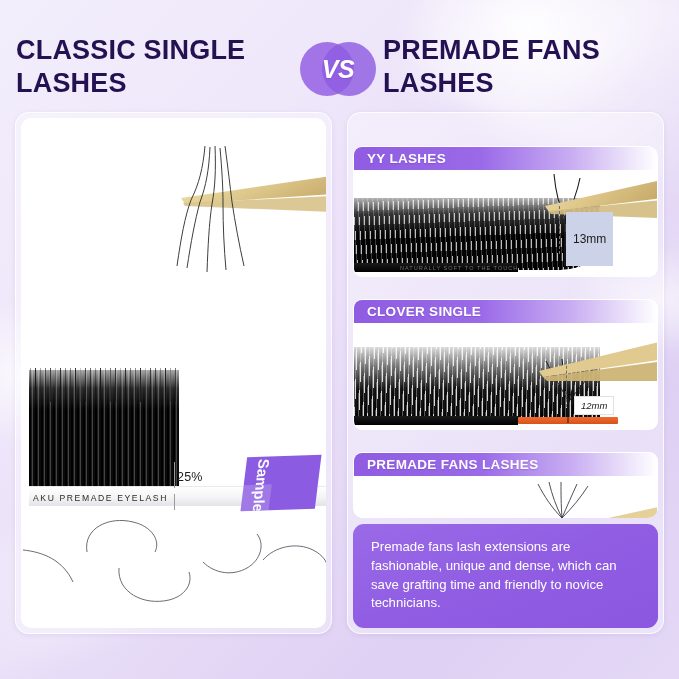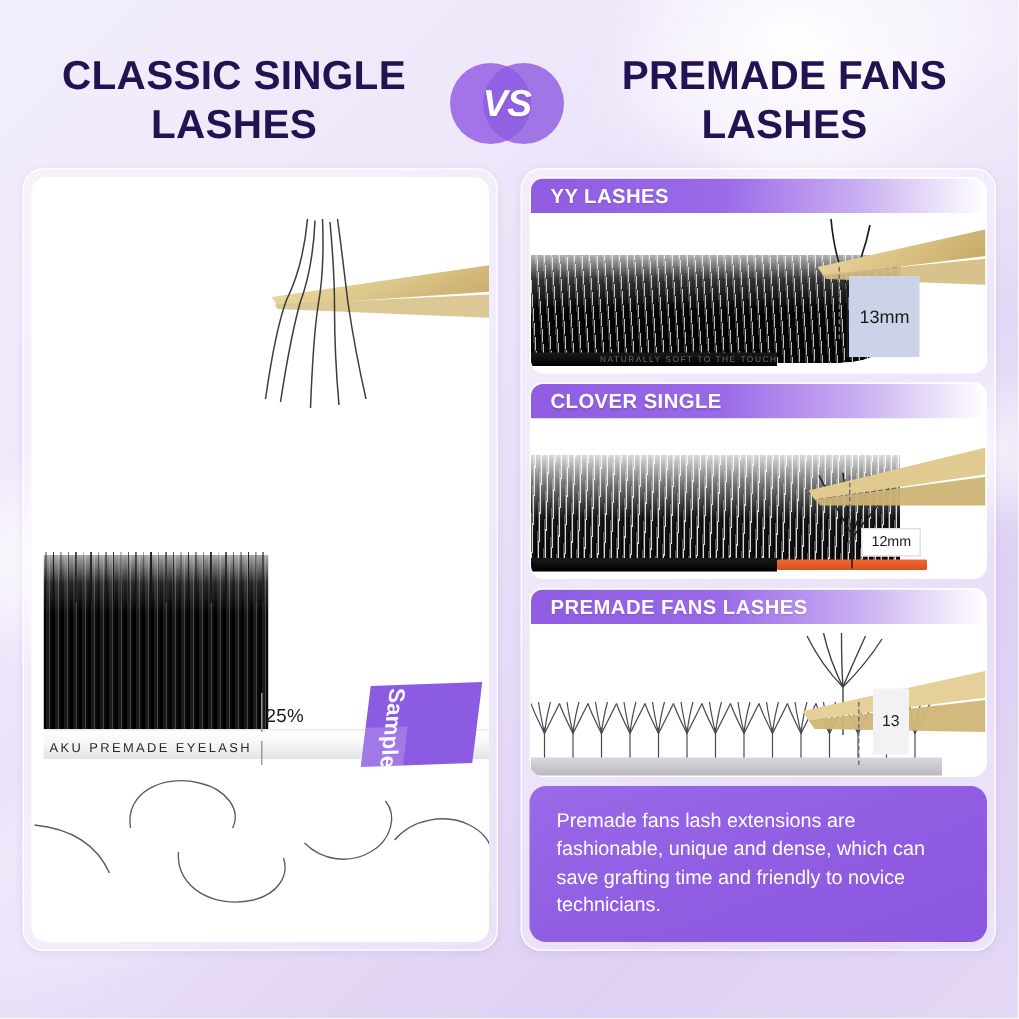--- a/index.html
+++ b/index.html
@@ -37,21 +37,21 @@
   
   .header {
     position: absolute;
     top: 0; left: 0; right: 0;
     height: 112px;
   }
   .title {
     position: absolute;
     top: 34px;
     width: 280px;
-    text-align: center;
+    text-align: left;
     color: #241152;
     font-size: 27px;
     font-weight: bold;
     line-height: 1.24;
     letter-spacing: .2px;
   }
   .title.left  { left: 16px; }
   .title.right { left: 383px; }
 
   .vs-badge {
@@ -238,21 +238,22 @@
   .sub {
     position: relative;
     background: #ffffff;
     border-radius: 9px;
     overflow: hidden;
     border: 1px solid rgba(255,255,255,0.9);
   }
   .col.right .media-area {
     display: flex;
     flex-direction: column;
-    gap: 6px;
+    gap: 22px;
+    margin-top: 28px;
   }
   .sub.s1 { flex: 0 0 131px; }
   .sub.s2 { flex: 0 0 131px; }
   .sub.s3 { flex: 0 0 134px; }
 
   .sub-head {
     position: relative;
     height: 23px;
     background: linear-gradient(90deg, #8f5ce2 0%, #9a6ae8 42%, #c9aef2 72%, #ffffff 100%);
     display: flex;
@@ -325,21 +326,21 @@
   }
 
   .mm-chip {
     position: absolute;
     font-size: 12px;
     color: #1b1b1b;
     padding: 20px 7px;
     white-space: nowrap;
   }
   .mm-chip.blue { background: #ccd3e8; }
-  .mm-chip.white { background: #ffffff; border: 1px solid #e2e2e6; font-size: 9.5px; padding: 3px 6px; }
+  .mm-chip.white { background: #ffffff; border: 1px solid #e2e2e6; font-size: 9.5px; padding: 3px 6px; font-style: italic; }
   .mm-chip.plain { background: #f2f2f4; font-size: 10.5px; padding: 16px 6px; }
 
   .dash-v {
     position: absolute;
     width: 0;
     border-left: 1px dashed #6e6e76;
   }
 
   .tip-fan { position: absolute; pointer-events: none; }
 </style>

